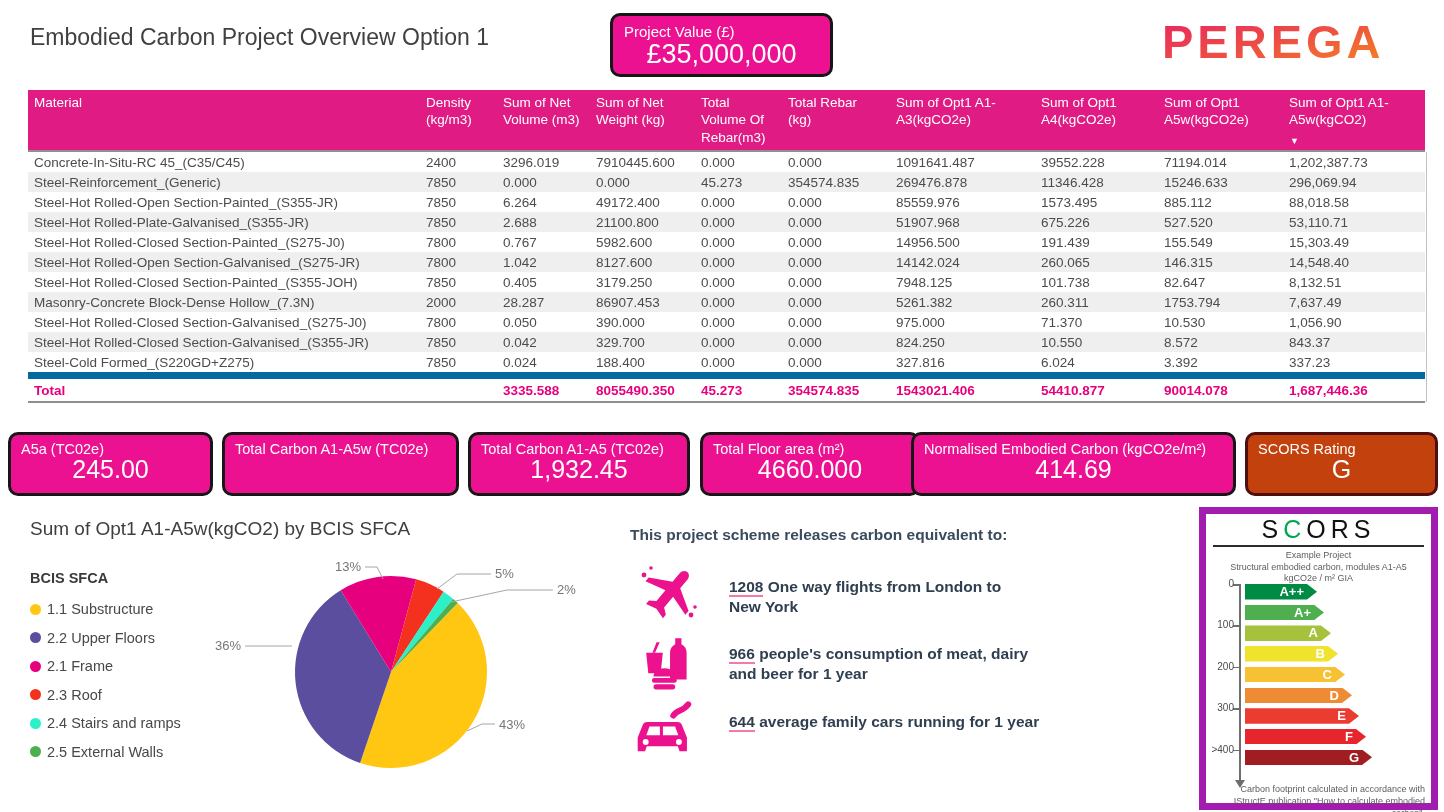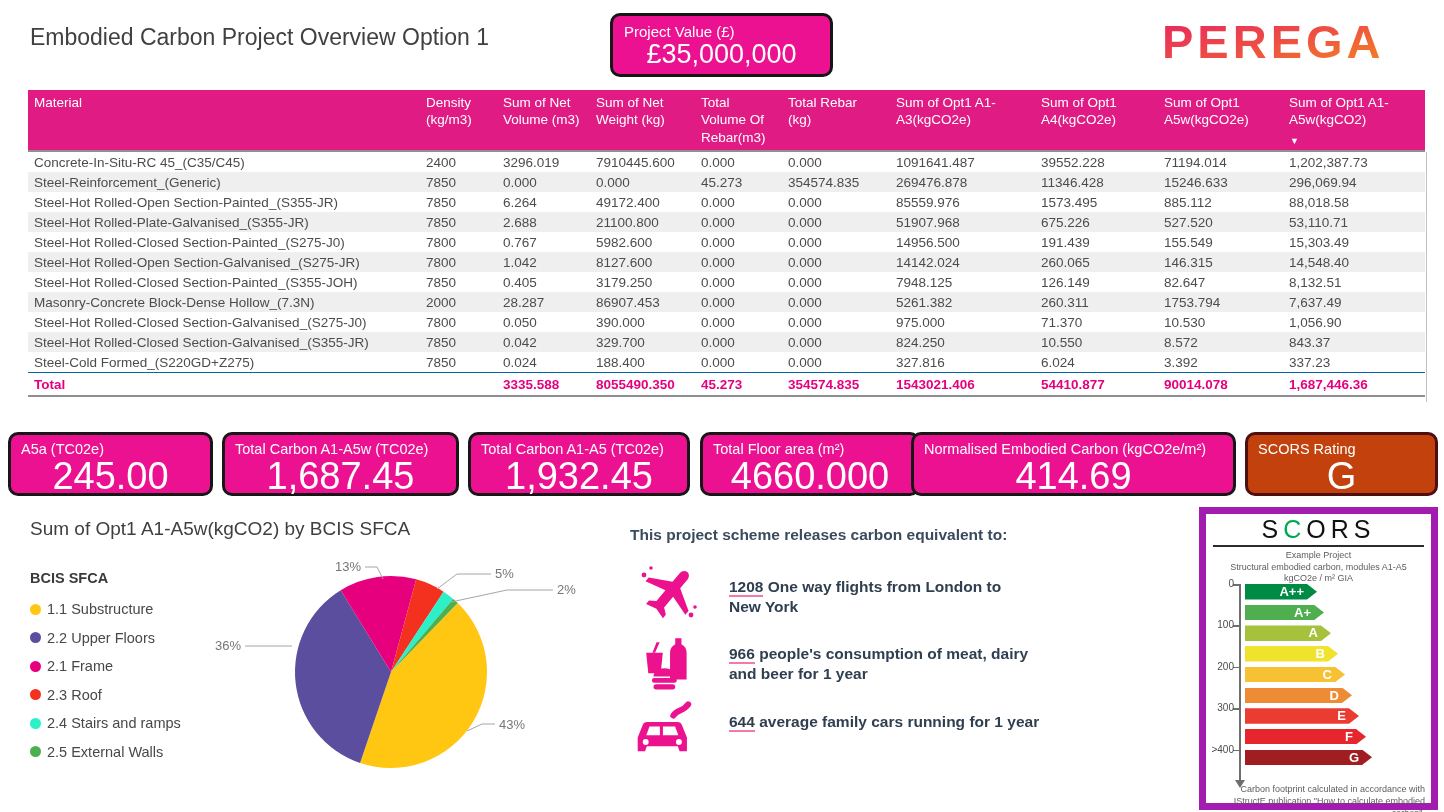--- a/index.html
+++ b/index.html
@@ -19,28 +19,28 @@
   }
 
   
   .tbl-wrap{position:absolute;left:28px;top:90px;width:1399px;}
   table{border-collapse:collapse;table-layout:fixed;width:1397px;font-size:13.5px;}
   thead th{background:#E01B84;color:#fff;font-weight:normal;text-align:left;vertical-align:top;
     padding:4px 6px;height:52px;border-bottom:2px solid #8f8f8f;line-height:1.28;position:relative;}
   thead th .sort{position:absolute;left:7px;bottom:2px;font-size:9px;}
   tbody td{padding:2.5px 6px;color:#4c4c4c;white-space:nowrap;overflow:hidden;height:15px;}
   tbody tr:nth-child(even){background:#efefef;}
-  tfoot td{color:#E6007E;font-weight:bold;border-top:1px solid #0369a1;border-bottom:2px solid #8f8f8f;
+  tfoot td{color:#E6007E;font-weight:bold;border-top:7px solid #0369a1;border-bottom:2px solid #8f8f8f;
     padding:3.5px 6px;white-space:nowrap;}
   .tbl-scroll{position:absolute;right:0;top:62px;height:250px;width:1px;background:#c2c2c2;}
 
   
   .kpi{top:432px;height:64px;}
   .kpi .lbl{font-size:14.5px;padding:6px 10px 0;}
-  .kpi .val{font-size:38px;margin-top:-2px;}
+  .kpi .val{font-size:25px;margin-top:-2px;}
   .kpi0{left:8px;width:205px;}
   .kpi1{left:222px;width:237px;}
   .kpi2{left:468px;width:222px;}
   .kpi3{left:700px;width:220px;}
   .kpi4{left:911px;width:325px;}
   .kpi5{left:1245px;width:193px;background:#c2410c;border-color:#4d0f0f;}
 
   
   .pie-title{position:absolute;left:30px;top:518px;font-size:19px;color:#3f3f3f;}
   .legend{position:absolute;left:30px;top:570px;}
@@ -193,21 +193,21 @@
             <td>14,548.40</td>
           </tr>
           <tr>
             <td>Steel-Hot Rolled-Closed Section-Painted_(S355-JOH)</td>
             <td>7850</td>
             <td>0.405</td>
             <td>3179.250</td>
             <td>0.000</td>
             <td>0.000</td>
             <td>7948.125</td>
-            <td>126.149</td>
+            <td>101.738</td>
             <td>82.647</td>
             <td>8,132.51</td>
           </tr>
           <tr>
             <td>Masonry-Concrete Block-Dense Hollow_(7.3N)</td>
             <td>2000</td>
             <td>28.287</td>
             <td>86907.453</td>
             <td>0.000</td>
             <td>0.000</td>
@@ -270,21 +270,20 @@
     </table>
     <div class="tbl-scroll"></div>
   </div>
 
   <div class="card kpi kpi0">
     <span class="lbl">A5a (TC02e)</span>
     <span class="val">245.00</span>
   </div>
   <div class="card kpi kpi1">
     <span class="lbl">Total Carbon A1-A5w (TC02e)</span>
-    <span class="val">1,687.45</span>
   </div>
   <div class="card kpi kpi2">
     <span class="lbl">Total Carbon A1-A5 (TC02e)</span>
     <span class="val">1,932.45</span>
   </div>
   <div class="card kpi kpi3">
     <span class="lbl">Total Floor area (m²)</span>
     <span class="val">4660.000</span>
   </div>
   <div class="card kpi kpi4">

